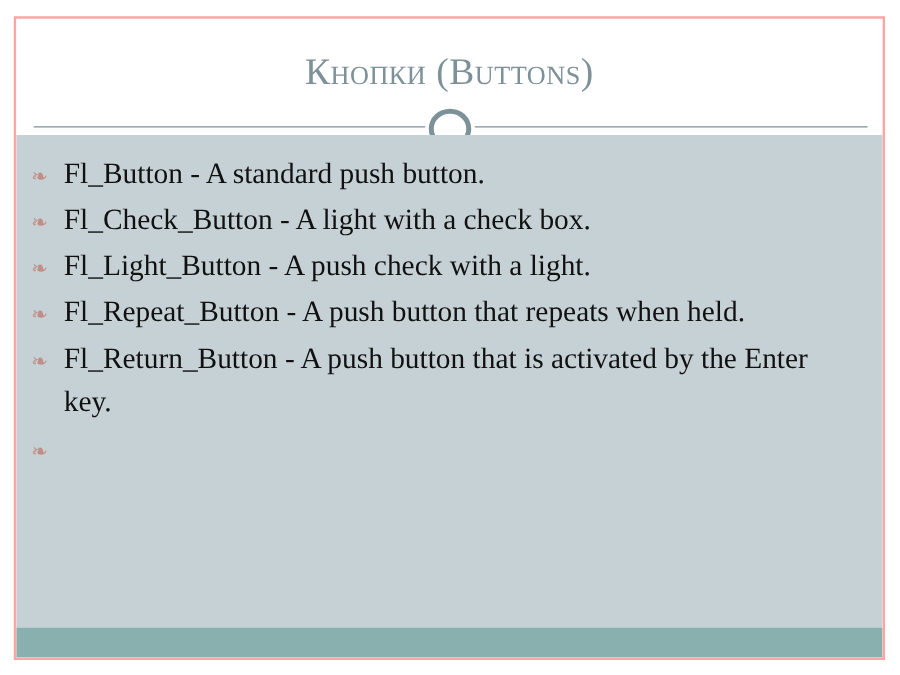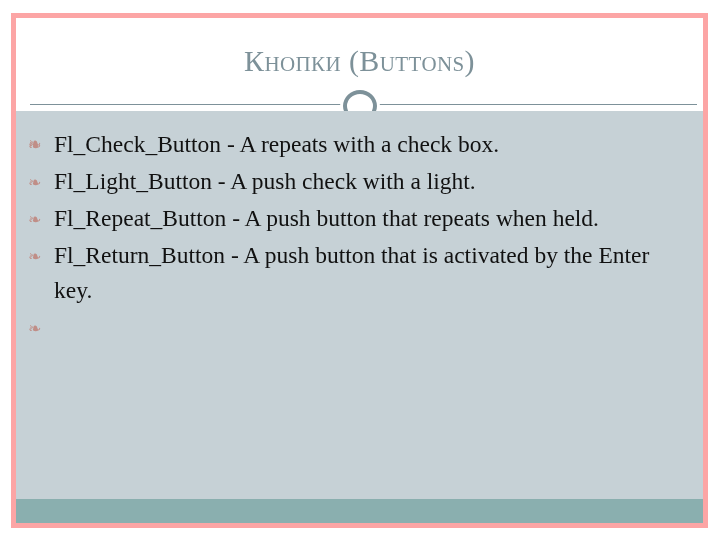--- a/index.html
+++ b/index.html
@@ -14,21 +14,21 @@
     font-family: "Liberation Serif", "DejaVu Serif", serif;
   }
 
   #slide {
     position: absolute;
     left: 11px;
     top: 13px;
     width: 697px;
     height: 515px;
     box-sizing: border-box;
-    border: 5px solid #fca5a5;
+    border: 2px solid #fca5a5;
     background: #ffffff;
     overflow: hidden;
   }
 
   
   #title-band {
     position: absolute;
     left: 0;
     top: 0;
     width: 100%;
@@ -137,24 +137,25 @@
 
   <div id="divider"></div>
   <div id="divider-ring-holder">
     <div id="divider-ring"></div>
   </div>
 
   <div id="body-band">
     <ul id="bullet-list">
       <li class="bullet-item">
         <span class="bullet-glyph">❧</span>
+        <span>Fl_Button - A standard push button.</span>
       </li>
       <li class="bullet-item">
         <span class="bullet-glyph">❧</span>
-        <span>Fl_Check_Button - A repeats with a check box.</span>
+        <span>Fl_Check_Button - A light with a check box.</span>
       </li>
       <li class="bullet-item">
         <span class="bullet-glyph">❧</span>
         <span>Fl_Light_Button - A push check with a light.</span>
       </li>
       <li class="bullet-item">
         <span class="bullet-glyph">❧</span>
         <span>Fl_Repeat_Button - A push button that repeats when held.</span>
       </li>
       <li class="bullet-item">

